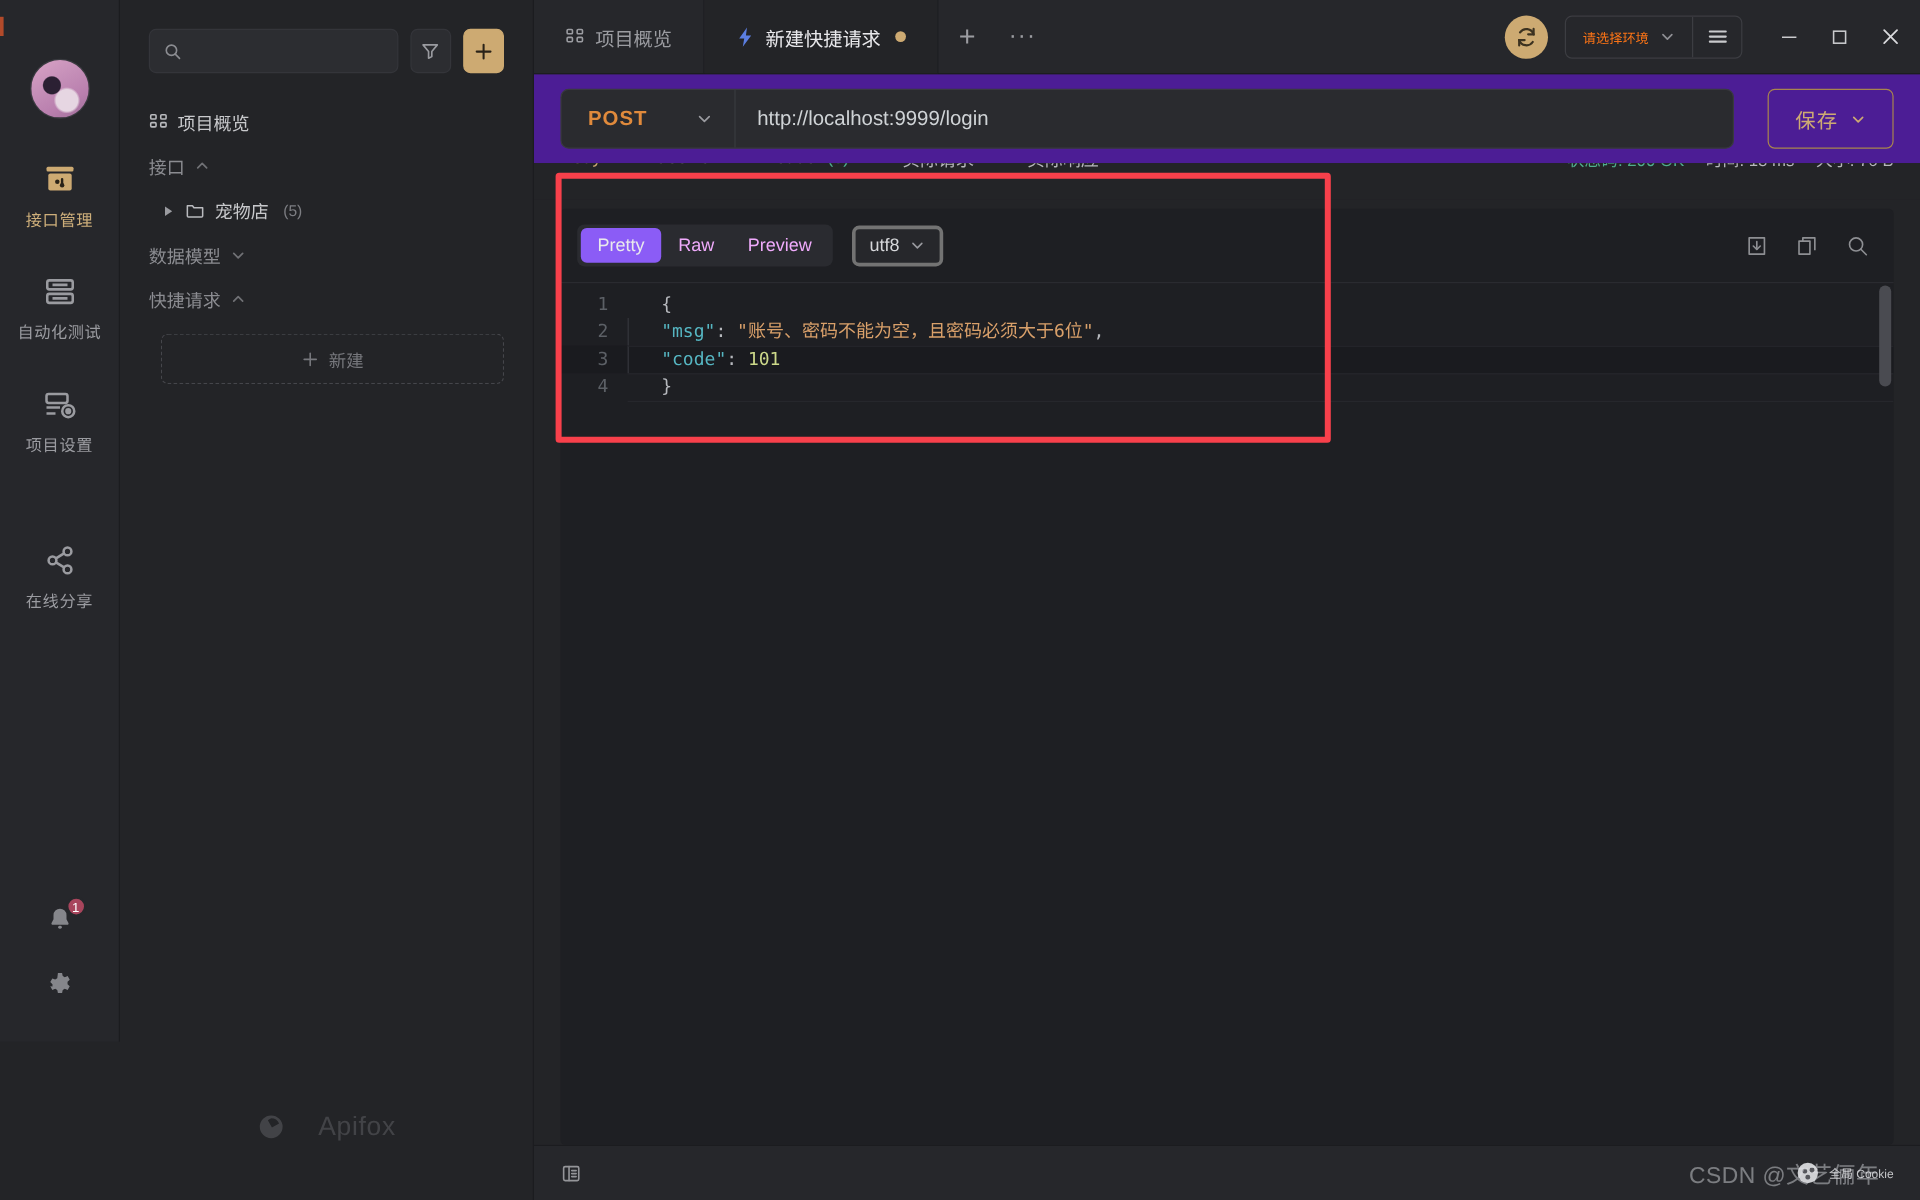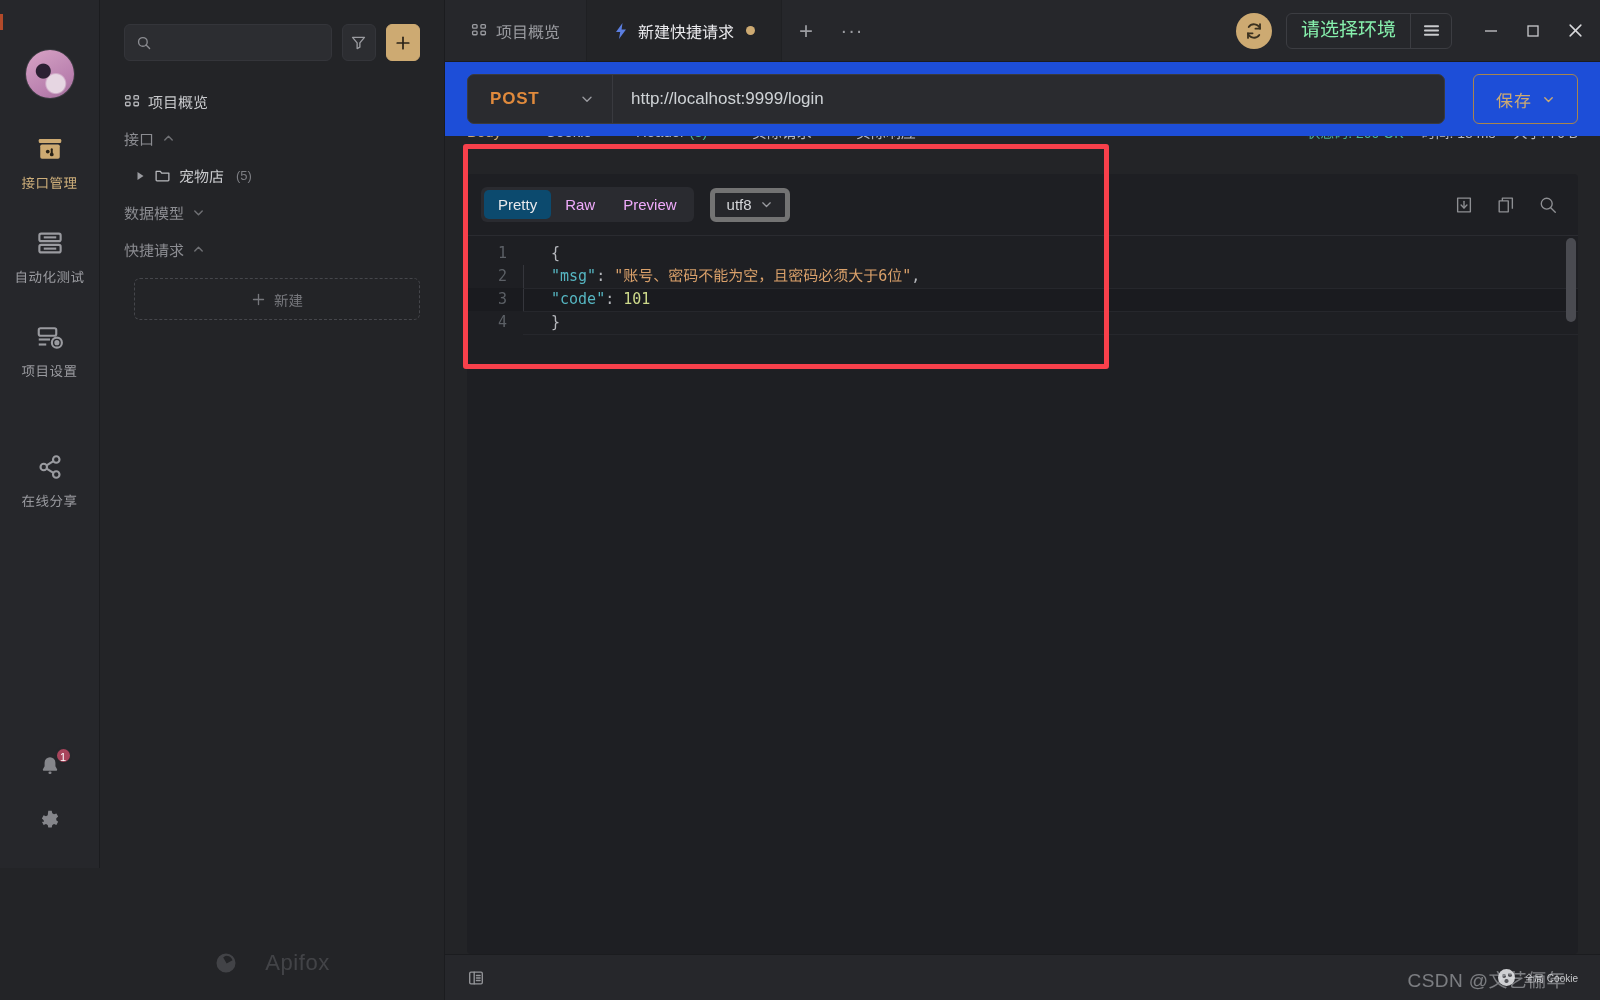--- a/index.html
+++ b/index.html
@@ -110,21 +110,21 @@
   .tree-row .count { font-size: 13px; color: #7c7d82; margin-left: 4px; }
   .caret { width: 10px; height: 10px; display:inline-block; }
   .chev { width: 13px; height: 13px; opacity: .65; }
   .newbtn {
     margin: 10px 24px 0 34px; height: 42px;
     border: 1px dashed #45464b; border-radius: 6px;
     display: flex; align-items: center; justify-content: center; gap: 8px;
     color: #76777c; font-size: 14.5px; cursor: pointer;
   }
   .apifox-wm {
-    position: absolute; left: 0; right: 0; bottom: 24px;
+    position: absolute; left: 0; right: 0; bottom: 48px;
     display: flex; align-items: center; justify-content: center; gap: 27px;
     opacity: .30; pointer-events: none;
   }
   .apifox-wm .wm-t { font-size: 22px; color: #8b8c91; letter-spacing: .6px; }
 
   
   .main { flex: 1 1 auto; height: 1000px; display: flex; flex-direction: column; min-width: 0; background:#232427;}
 
   .titlebar {
     height: 62px; flex: 0 0 62px;
@@ -156,37 +156,37 @@
     background: #cdaa72; display:flex; align-items:center; justify-content:center;
     cursor:pointer; margin-right: 14px;
   }
   .envsel {
     display: flex; align-items: center;
     height: 36px; border: 1px solid #3c3d42; border-radius: 6px;
     overflow: hidden; margin-right: 18px;
   }
   .envsel .etext {
     display:flex; align-items:center; gap: 9px;
-    padding: 0 14px; height: 100%; color: #86efac; font-size: 19px; cursor: pointer; flex-direction: column;
+    padding: 0 14px; height: 100%; color: #f97316; font-size: 11px; cursor: pointer;
   }
   .envsel .ebar {
     width: 41px; height: 100%; display:flex; align-items:center; justify-content:center;
     border-left: 1px solid #3c3d42; cursor: pointer;
   }
   .wctrl { display: flex; align-items: center; gap: 0; }
   .wbtn {
     width: 42px; height: 62px; display:flex; align-items:center; justify-content:center;
     color: #c9cacd; cursor:pointer;
   }
 
   
   .urlbar {
     height: 74px; flex: 0 0 74px;
     display: flex; align-items: center; gap: 14px;
-    padding: 0 22px; background: #1d4ed8;
+    padding: 0 22px; background: #4c1d95;
   }
   .urlfield {
     flex: 1 1 auto; height: 50px; min-width: 0;
     background: #2a2b2f; border: 1px solid #393a3f; border-radius: 7px;
     display: flex; align-items: stretch;
   }
   .method {
     width: 145px; flex: 0 0 145px;
     display: flex; align-items: center; justify-content: space-between;
     padding: 0 18px 0 22px; border-right: 1px solid #393a3f; cursor: pointer;
@@ -246,24 +246,24 @@
     height: 62px; flex: 0 0 62px;
     display: flex; align-items: center; padding: 0 14px 0 14px;
     border-bottom: 1px solid #2a2b30;
   }
   .seg {
     display: inline-flex; background: #2a2b30; border-radius: 6px; padding: 3px;
   }
   .seg .s {
     padding: 6px 14px; border-radius: 5px; font-size: 15px; color: #f0abfc; cursor: pointer;
   }
-  .seg .s.active { background: #0c4a6e; color: #e9e9ec; }
+  .seg .s.active { background: #8b5cf6; color: #e9e9ec; }
   .enc {
     margin-left: 16px; display:flex; align-items:center; gap: 8px;
-    background: #26272b; border: 5px solid #737373; border-radius: 6px;
+    background: #26272b; border: 3px solid #737373; border-radius: 6px;
     height: 34px; padding: 0 12px; color: #d6d7da; font-size: 15px; cursor: pointer;
   }
   .tb-icons { margin-left: auto; display:flex; align-items:center; gap: 22px; padding-right: 6px; }
   .tb-icons .i { cursor: pointer; opacity: .72; display:flex; }
 
   .code {
     flex: 1 1 auto; overflow: hidden; position: relative;
     font-family: "DejaVu Sans Mono", "Liberation Mono", monospace;
     font-size: 15px; line-height: 23px;
     padding-top: 6px;

